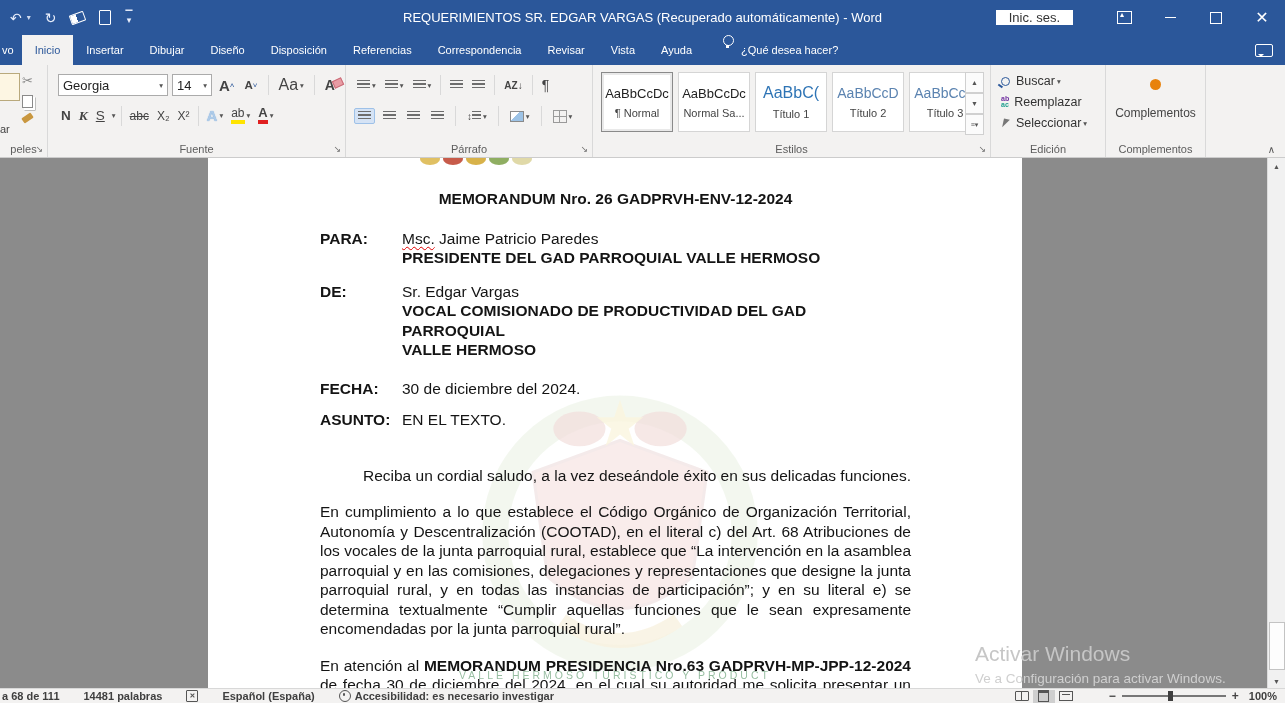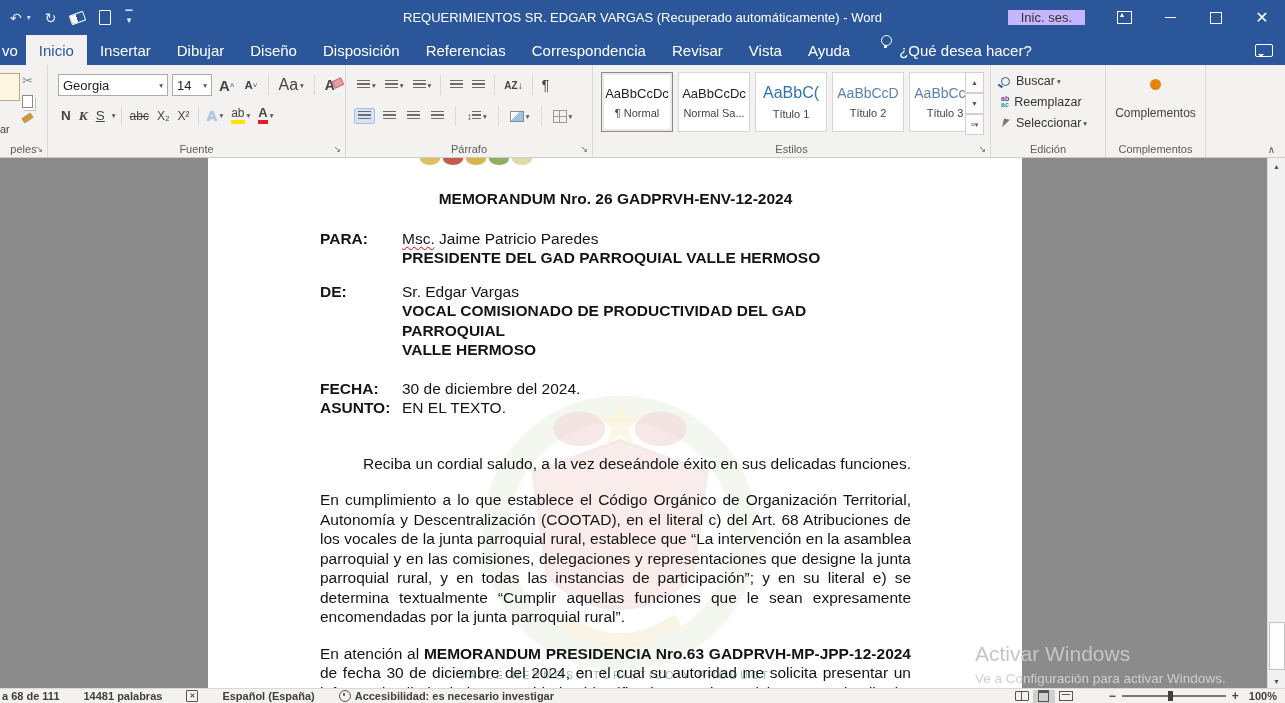--- a/index.html
+++ b/index.html
@@ -11,29 +11,29 @@
             color:#fff;display:flex;align-items:center;z-index:30;}
   .qat{display:flex;align-items:center;gap:14px;margin-left:10px;font-size:14px;}
   .qat .g{color:#e8eefb;cursor:pointer;}
   .qat .caret{font-size:8px;margin-left:-9px;color:#cfd9ee;}
   .eraser{width:13px;height:8px;border:1.4px solid #fff;transform:rotate(-20deg);
           background:linear-gradient(to right,#fff 0 45%,transparent 45%);border-radius:1px;}
   .newdoc{width:10px;height:13px;border:1.4px solid #fff;border-radius:1px;background:transparent;}
   .qat-more{display:flex;flex-direction:column;align-items:center;line-height:5px;font-size:9px;color:#e8eefb;}
   .tb-title{position:absolute;left:0;right:0;text-align:center;font-size:13px;color:#fff;pointer-events:none;}
   .tb-right{margin-left:auto;display:flex;align-items:center;height:100%;z-index:2;}
-  .signin{background:#c4b5fd;color:#333;font-size:13px;padding:0 13px;margin-right:16px;cursor:pointer;border:none;}
+  .signin{background:#ffffff;color:#333;font-size:13px;padding:0 13px;margin-right:28px;cursor:pointer;border:none;}
   .winbtn{width:46px;height:35px;display:flex;align-items:center;justify-content:center;color:#fff;cursor:pointer;}
   .ribdisp{width:13px;height:11px;border:1.4px solid #fff;position:relative;}
   .ribdisp::after{content:"▴";position:absolute;top:-2px;left:2.5px;font-size:8px;color:#fff;}
   .maxic{width:10px;height:10px;border:1.4px solid #fff;}
   .minic{width:11px;height:0;border-top:1.4px solid #fff;}
   
   .tabrow{position:absolute;top:35px;left:0;width:100%;height:30px;background:#2b579a;
-          display:flex;align-items:stretch;color:#fff;font-size:15px;z-index:29;}
+          display:flex;align-items:stretch;color:#fff;font-size:11px;z-index:29;}
   .tab{display:flex;align-items:center;padding:0 13px;cursor:pointer;white-space:nowrap;}
   .tab.first{padding:0 8px 0 2px;}
   .tab.active{background:#f3f2f1;color:#2b579a;}
   .bulb{width:9px;height:9px;border:1.6px solid #fff;border-radius:50%;position:relative;margin:0 7px 0 18px;}
   .bulb::after{content:"";position:absolute;left:2.2px;top:9px;width:3px;height:3px;background:#fff;}
   .tellme{display:flex;align-items:center;cursor:pointer;}
   .fbicon{margin-left:auto;margin-right:12px;align-self:center;width:16px;height:11px;
           border:1.5px solid #fff;border-radius:2px;position:relative;cursor:pointer;}
   .fbicon::after{content:"";position:absolute;left:2px;bottom:-4px;border:3px solid transparent;border-top-color:#fff;}
   
@@ -442,21 +442,21 @@
           <span class="b">VOCAL COMISIONADO DE PRODUCTIVIDAD DEL GAD PARROQUIAL</span><br>
           <span class="b">VALLE HERMOSO</span>
         </span>
       </div>
 
       <div class="mrow" style="margin-top:19px;">
         <span class="mlabel">FECHA:</span>
         <span>30 de diciembre del 2024.</span>
       </div>
 
-      <div class="mrow" style="">
+      <div class="mrow" style="margin-top:12px;">
         <span class="mlabel">ASUNTO:</span>
         <span>EN EL TEXTO.</span>
       </div>
 
       <p class="p nj" style="margin-top:36px;">Reciba un cordial saludo, a la vez deseándole éxito en sus delicadas funciones.</p>
 
       <p class="p">En cumplimiento a lo que establece el Código Orgánico de Organización Territorial, Autonomía y Descentralización (COOTAD), en el literal c) del Art. 68 Atribuciones de los vocales de la junta parroquial rural, establece que “La intervención en la asamblea parroquial y en las comisiones, delegaciones y representaciones que designe la junta parroquial rural, y en todas las instancias de participación”; y en su literal e) se determina textualmente “Cumplir aquellas funciones que le sean expresamente encomendadas por la junta parroquial rural”.</p>
 
       <p class="p cont"><span>En atención al </span><span class="b">MEMORANDUM PRESIDENCIA Nro.63 GADPRVH-MP-JPP-12-2024</span><span> de fecha 30 de diciembre del 2024, en el cual su autoridad me solicita presentar un informe detallado de las necesidades identificadas en mis comisiones con detalle de: 1. Situación actual de las áreas bajo mi responsabilidad. 2. Principales</span></p>
     </div>

